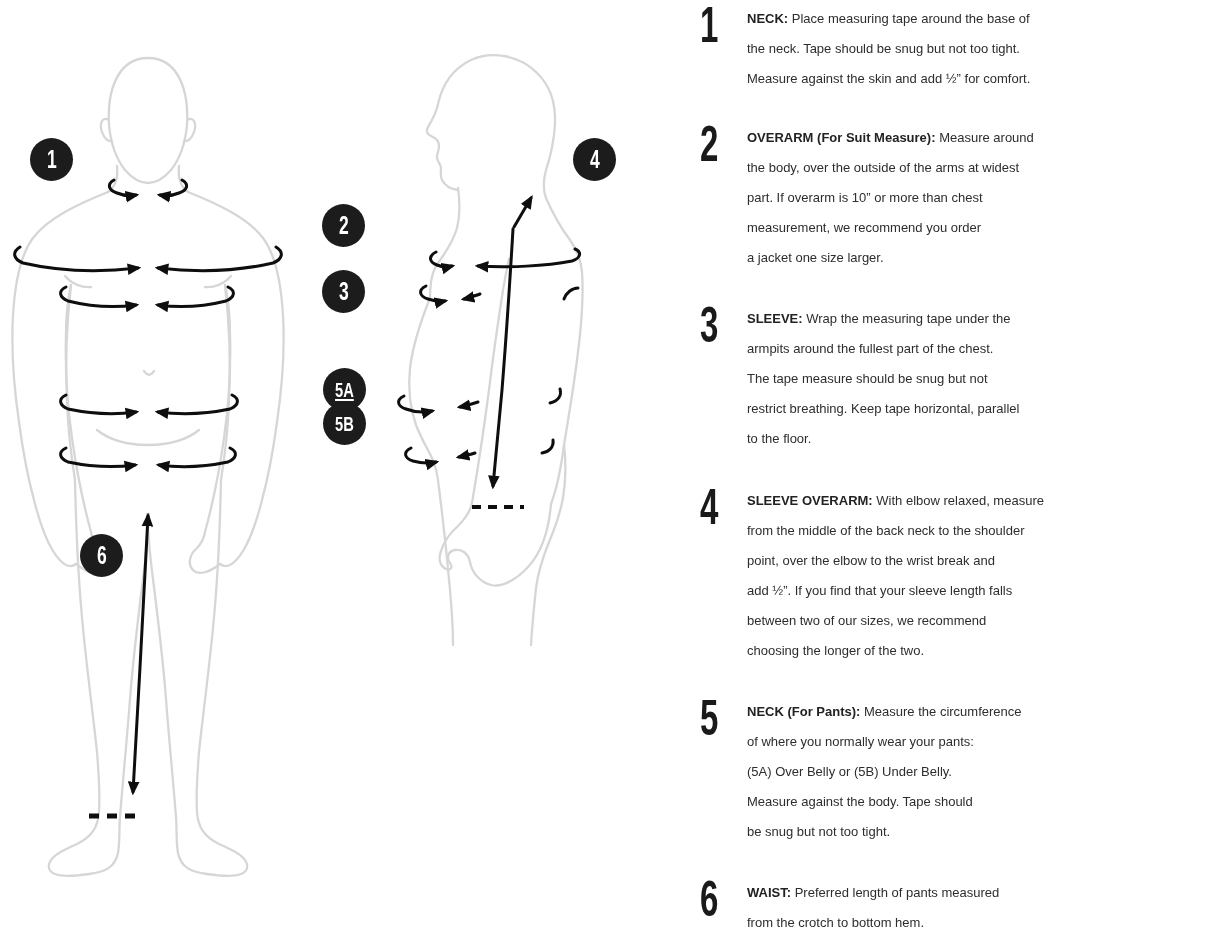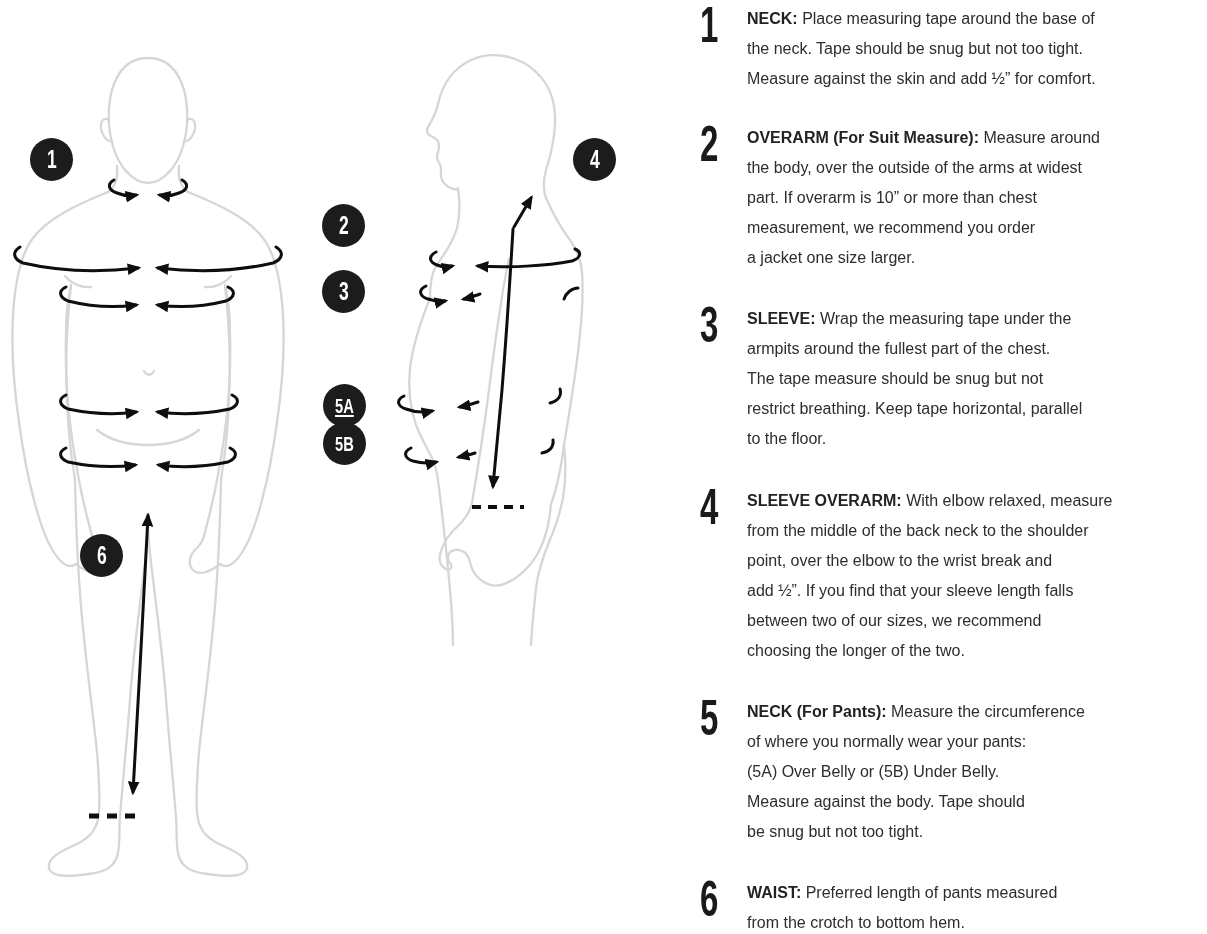--- a/index.html
+++ b/index.html
@@ -27,21 +27,21 @@
   .badge.two span{font-size:21px;}
   .instructions{position:absolute;left:0;top:0;width:1207px;height:934px;}
   .item{position:absolute;left:700px;width:502px;}
   .item .num{
     position:absolute;left:0;top:-4px;
     font-size:50px;line-height:50px;font-weight:bold;color:#1a1a1a;
     transform:scaleX(0.66);transform-origin:left top;
   }
   .item .text{
     margin-left:47px;
-    font-size:16px;line-height:30px;color:#2d2d2d;
+    font-size:13px;line-height:30px;color:#2d2d2d;
   }
   .item .label{font-weight:bold;color:#222222;}
   .item .body{white-space:pre-line;}
 </style>
 </head>
 <body>
 
 <div class="canvas">
 
   <div class="figures">
@@ -203,24 +203,24 @@
 
     <div class="badge" style="left:30px;top:138px;">
         <span>1</span>
       </div>
     <div class="badge" style="left:322px;top:204px;">
         <span>2</span>
       </div>
     <div class="badge" style="left:322px;top:270px;">
         <span>3</span>
       </div>
-    <div class="badge two" style="left:323px;top:384px;text-decoration:underline;">
+    <div class="badge two" style="left:323px;top:368px;text-decoration:underline;">
         <span>5A</span>
       </div>
-    <div class="badge two" style="left:323px;top:422px;">
+    <div class="badge two" style="left:323px;top:402px;">
         <span>5B</span>
       </div>
     <div class="badge" style="left:573px;top:138px;">
         <span>4</span>
       </div>
     <div class="badge" style="left:80px;top:534px;">
         <span>6</span>
       </div>
   </div>
 

